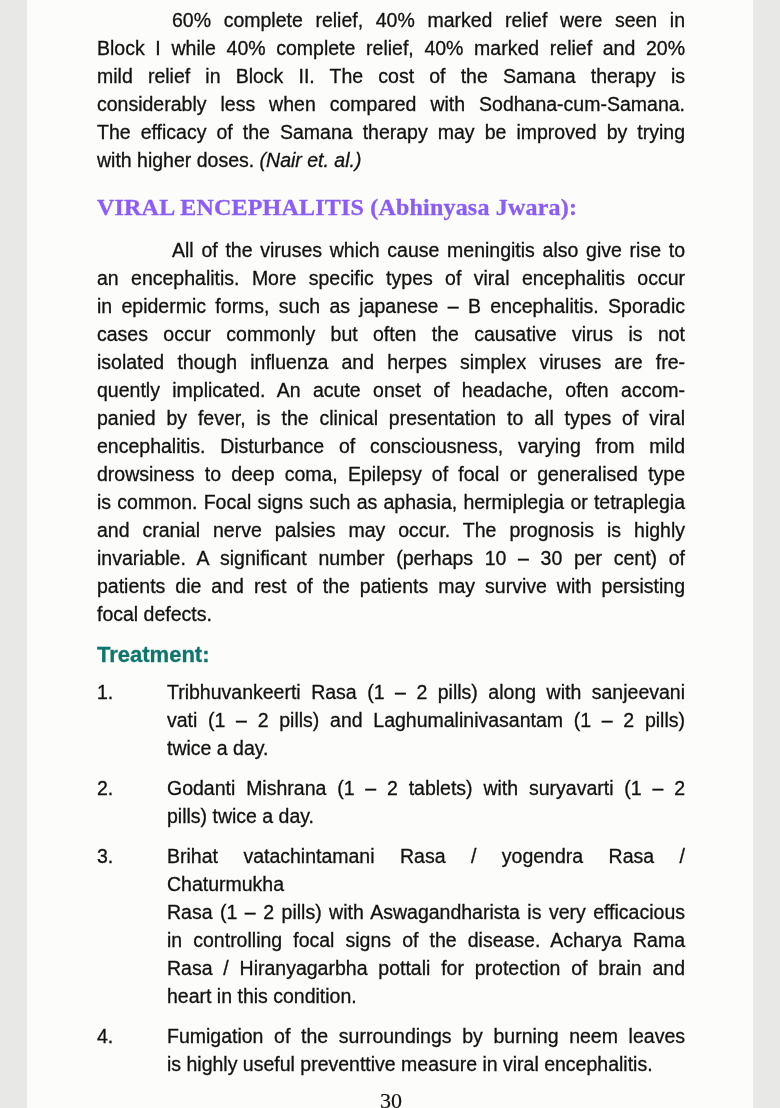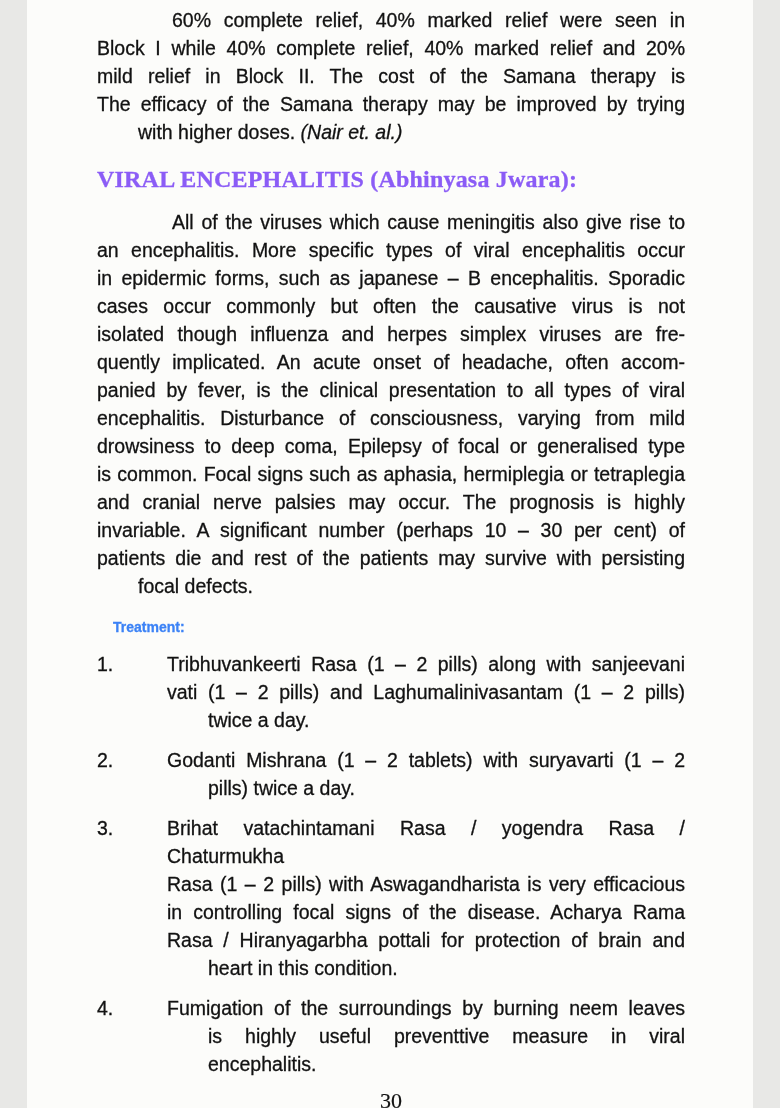--- a/index.html
+++ b/index.html
@@ -15,37 +15,37 @@
     font-size: 19.5px;
     line-height: 28px;
     color: #121212;
     -webkit-text-stroke: 0.3px currentColor;
     overflow: hidden;
   }
   .tline {
     text-align: justify;
     text-align-last: justify;
   }
-  .tline.last { text-align-last: left; margin-left: 41px; }
+  .tline.last { text-align-last: left; }
   .tline.indent { padding-left: 75px; }
   .section-heading {
     font-family: "Liberation Serif", "DejaVu Serif", serif;
     font-weight: bold;
     font-size: 24px;
     line-height: 26px;
     letter-spacing: 0.2px;
     margin: 20px 0 16px 0;
     color: #8b5cf6;
   }
   .sub-heading {
     font-weight: bold;
-    font-size: 14px;
+    font-size: 22px;
     line-height: 28px;
-    margin: 13px 0 9px 16px;
-    color: #3b82f6;
+    margin: 13px 0 9px 0;
+    color: #0f766e;
   }
   .list-item { display: flex; margin-bottom: 12px; }
   .num { flex: 0 0 70px; width: 70px; }
   .item-body { flex: 1; min-width: 0; }
   .italic { font-style: italic; }
   .pageno {
     text-align: center;
     font-family: "Liberation Serif", "DejaVu Serif", serif;
     font-size: 22px;
     line-height: 22px;
@@ -55,20 +55,21 @@
 </style>
 </head>
 <body>
 
 <div class="page">
 
   <div>
       <div class="tline indent">60% complete relief, 40% marked relief were seen in</div>
       <div class="tline">Block I while 40% complete relief, 40% marked relief and 20%</div>
       <div class="tline">mild relief in Block II. The cost of the Samana therapy is</div>
+      <div class="tline">considerably less when compared with Sodhana-cum-Samana.</div>
       <div class="tline">The efficacy of the Samana therapy may be improved by trying</div>
     </div>
 
   <div class="tline last">
     <span>with higher doses. </span><span class="italic">(Nair et. al.)</span>
   </div>
 
   <div class="section-heading">VIRAL ENCEPHALITIS (Abhinyasa Jwara):</div>
 
   <div>

